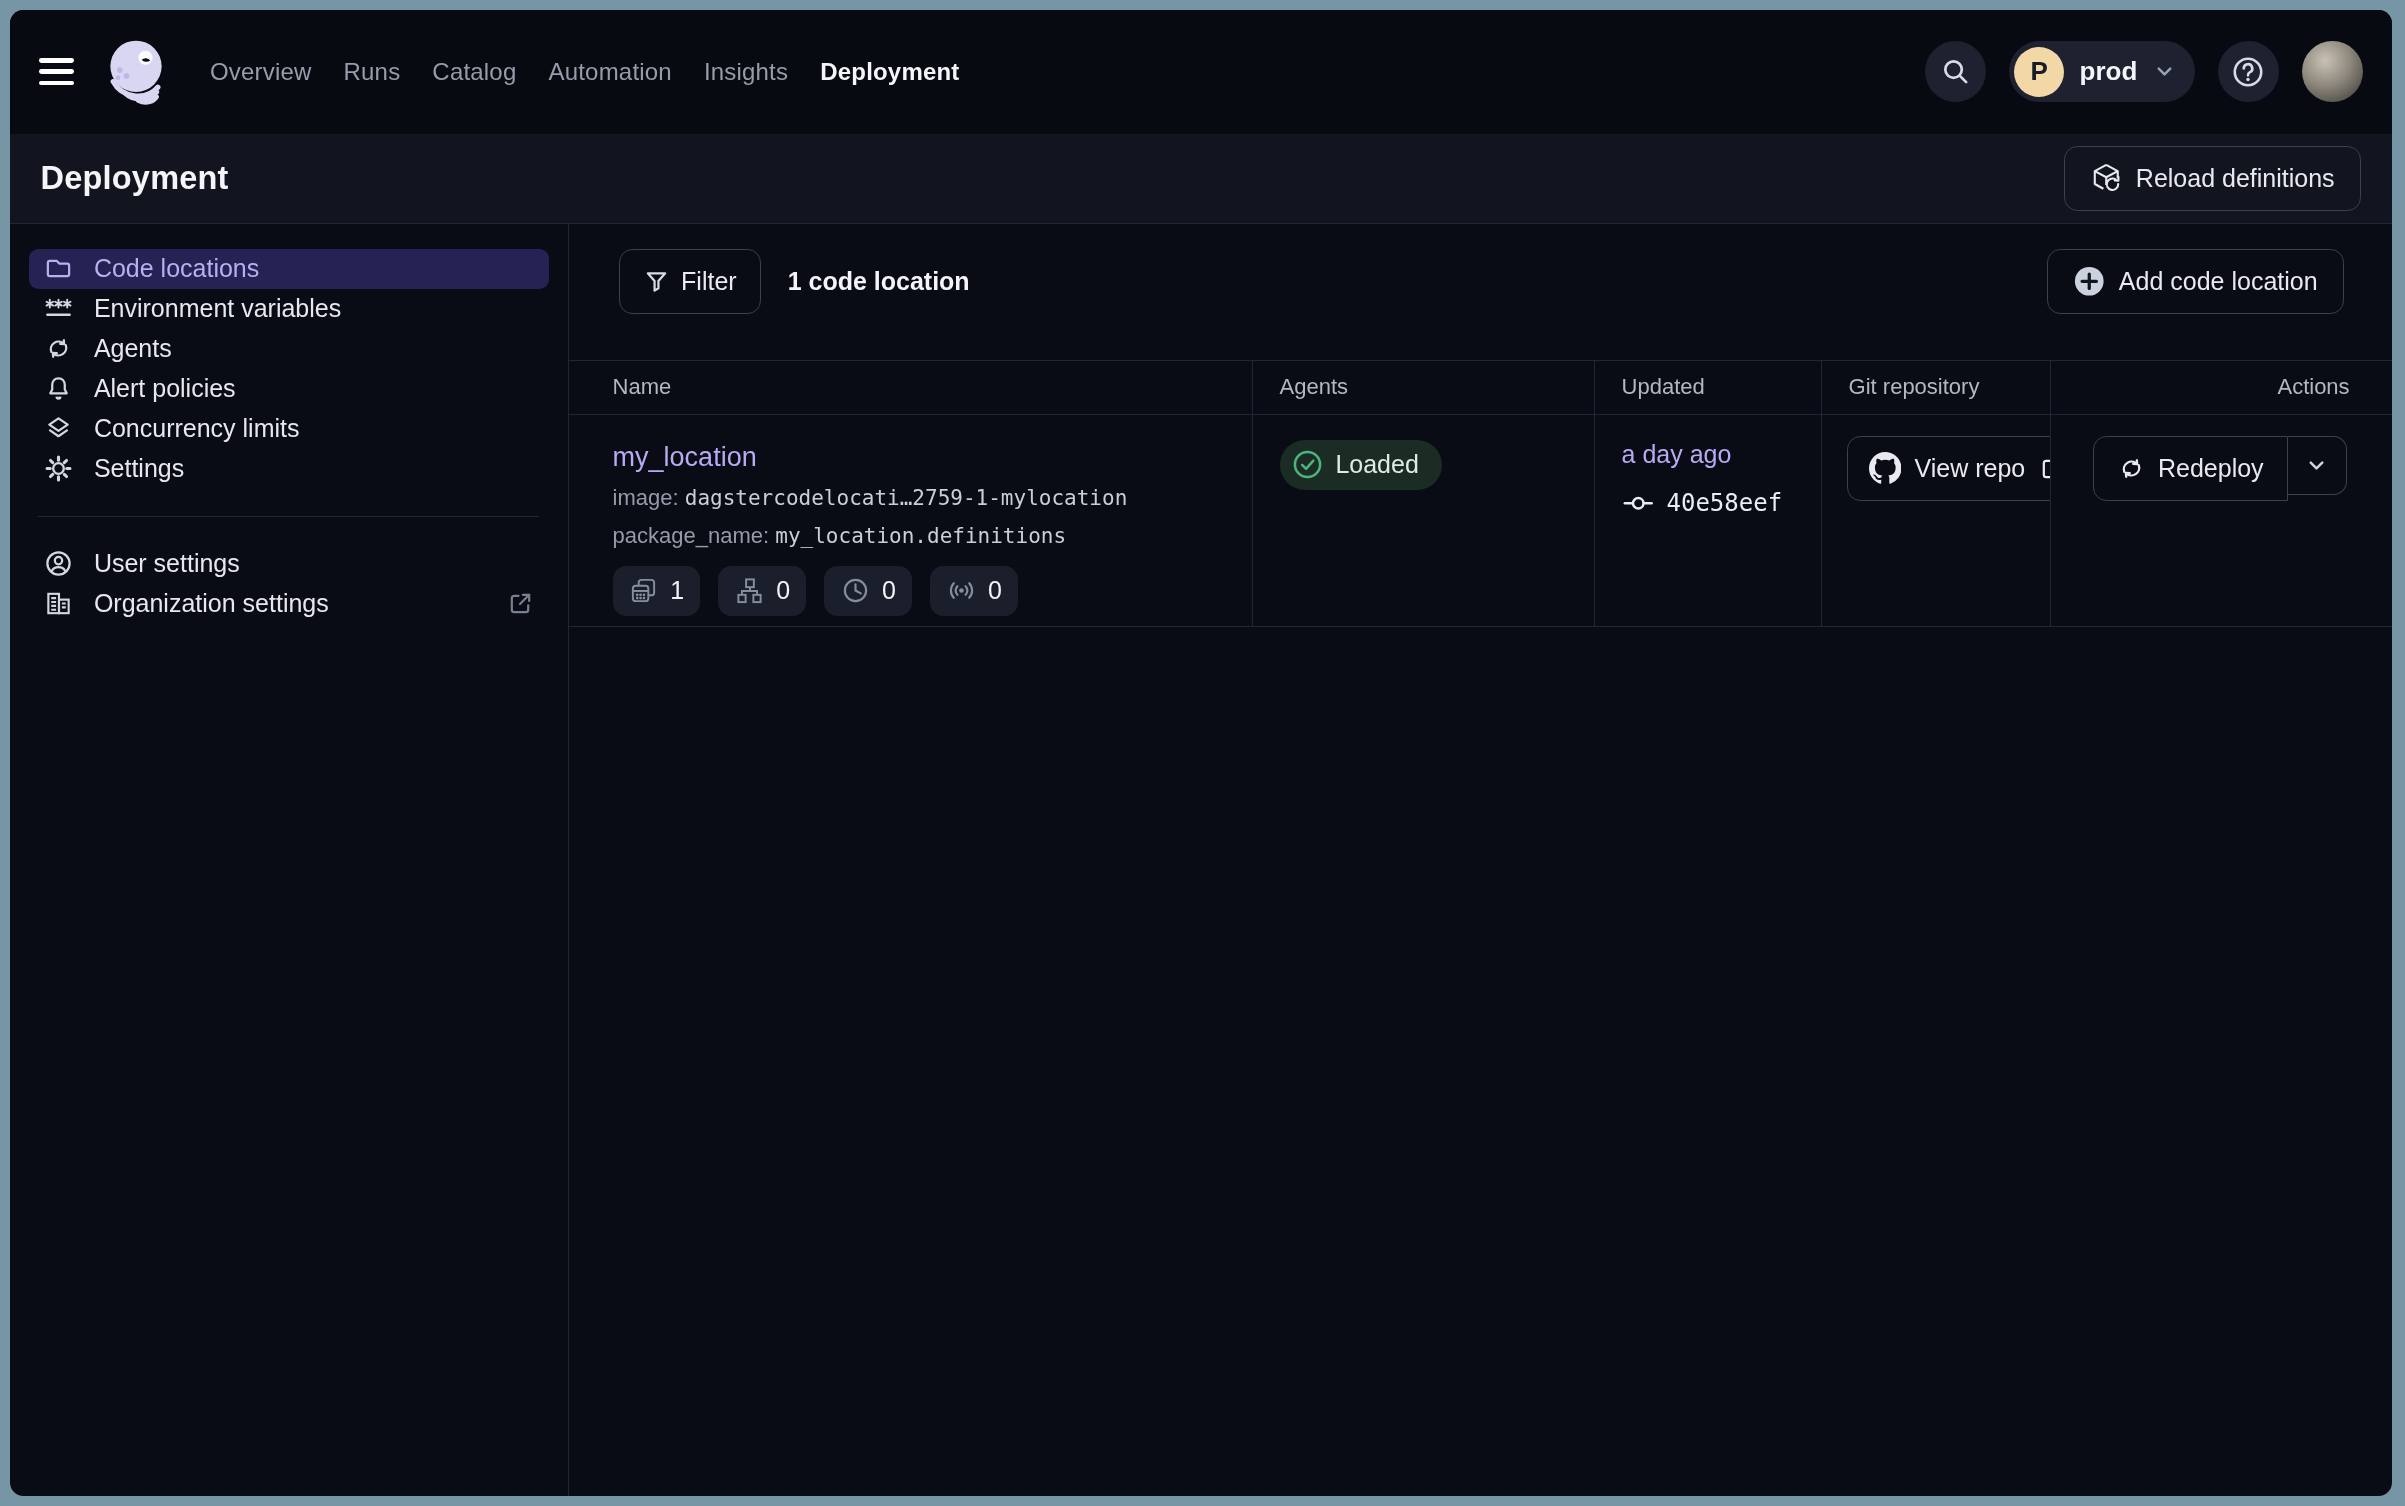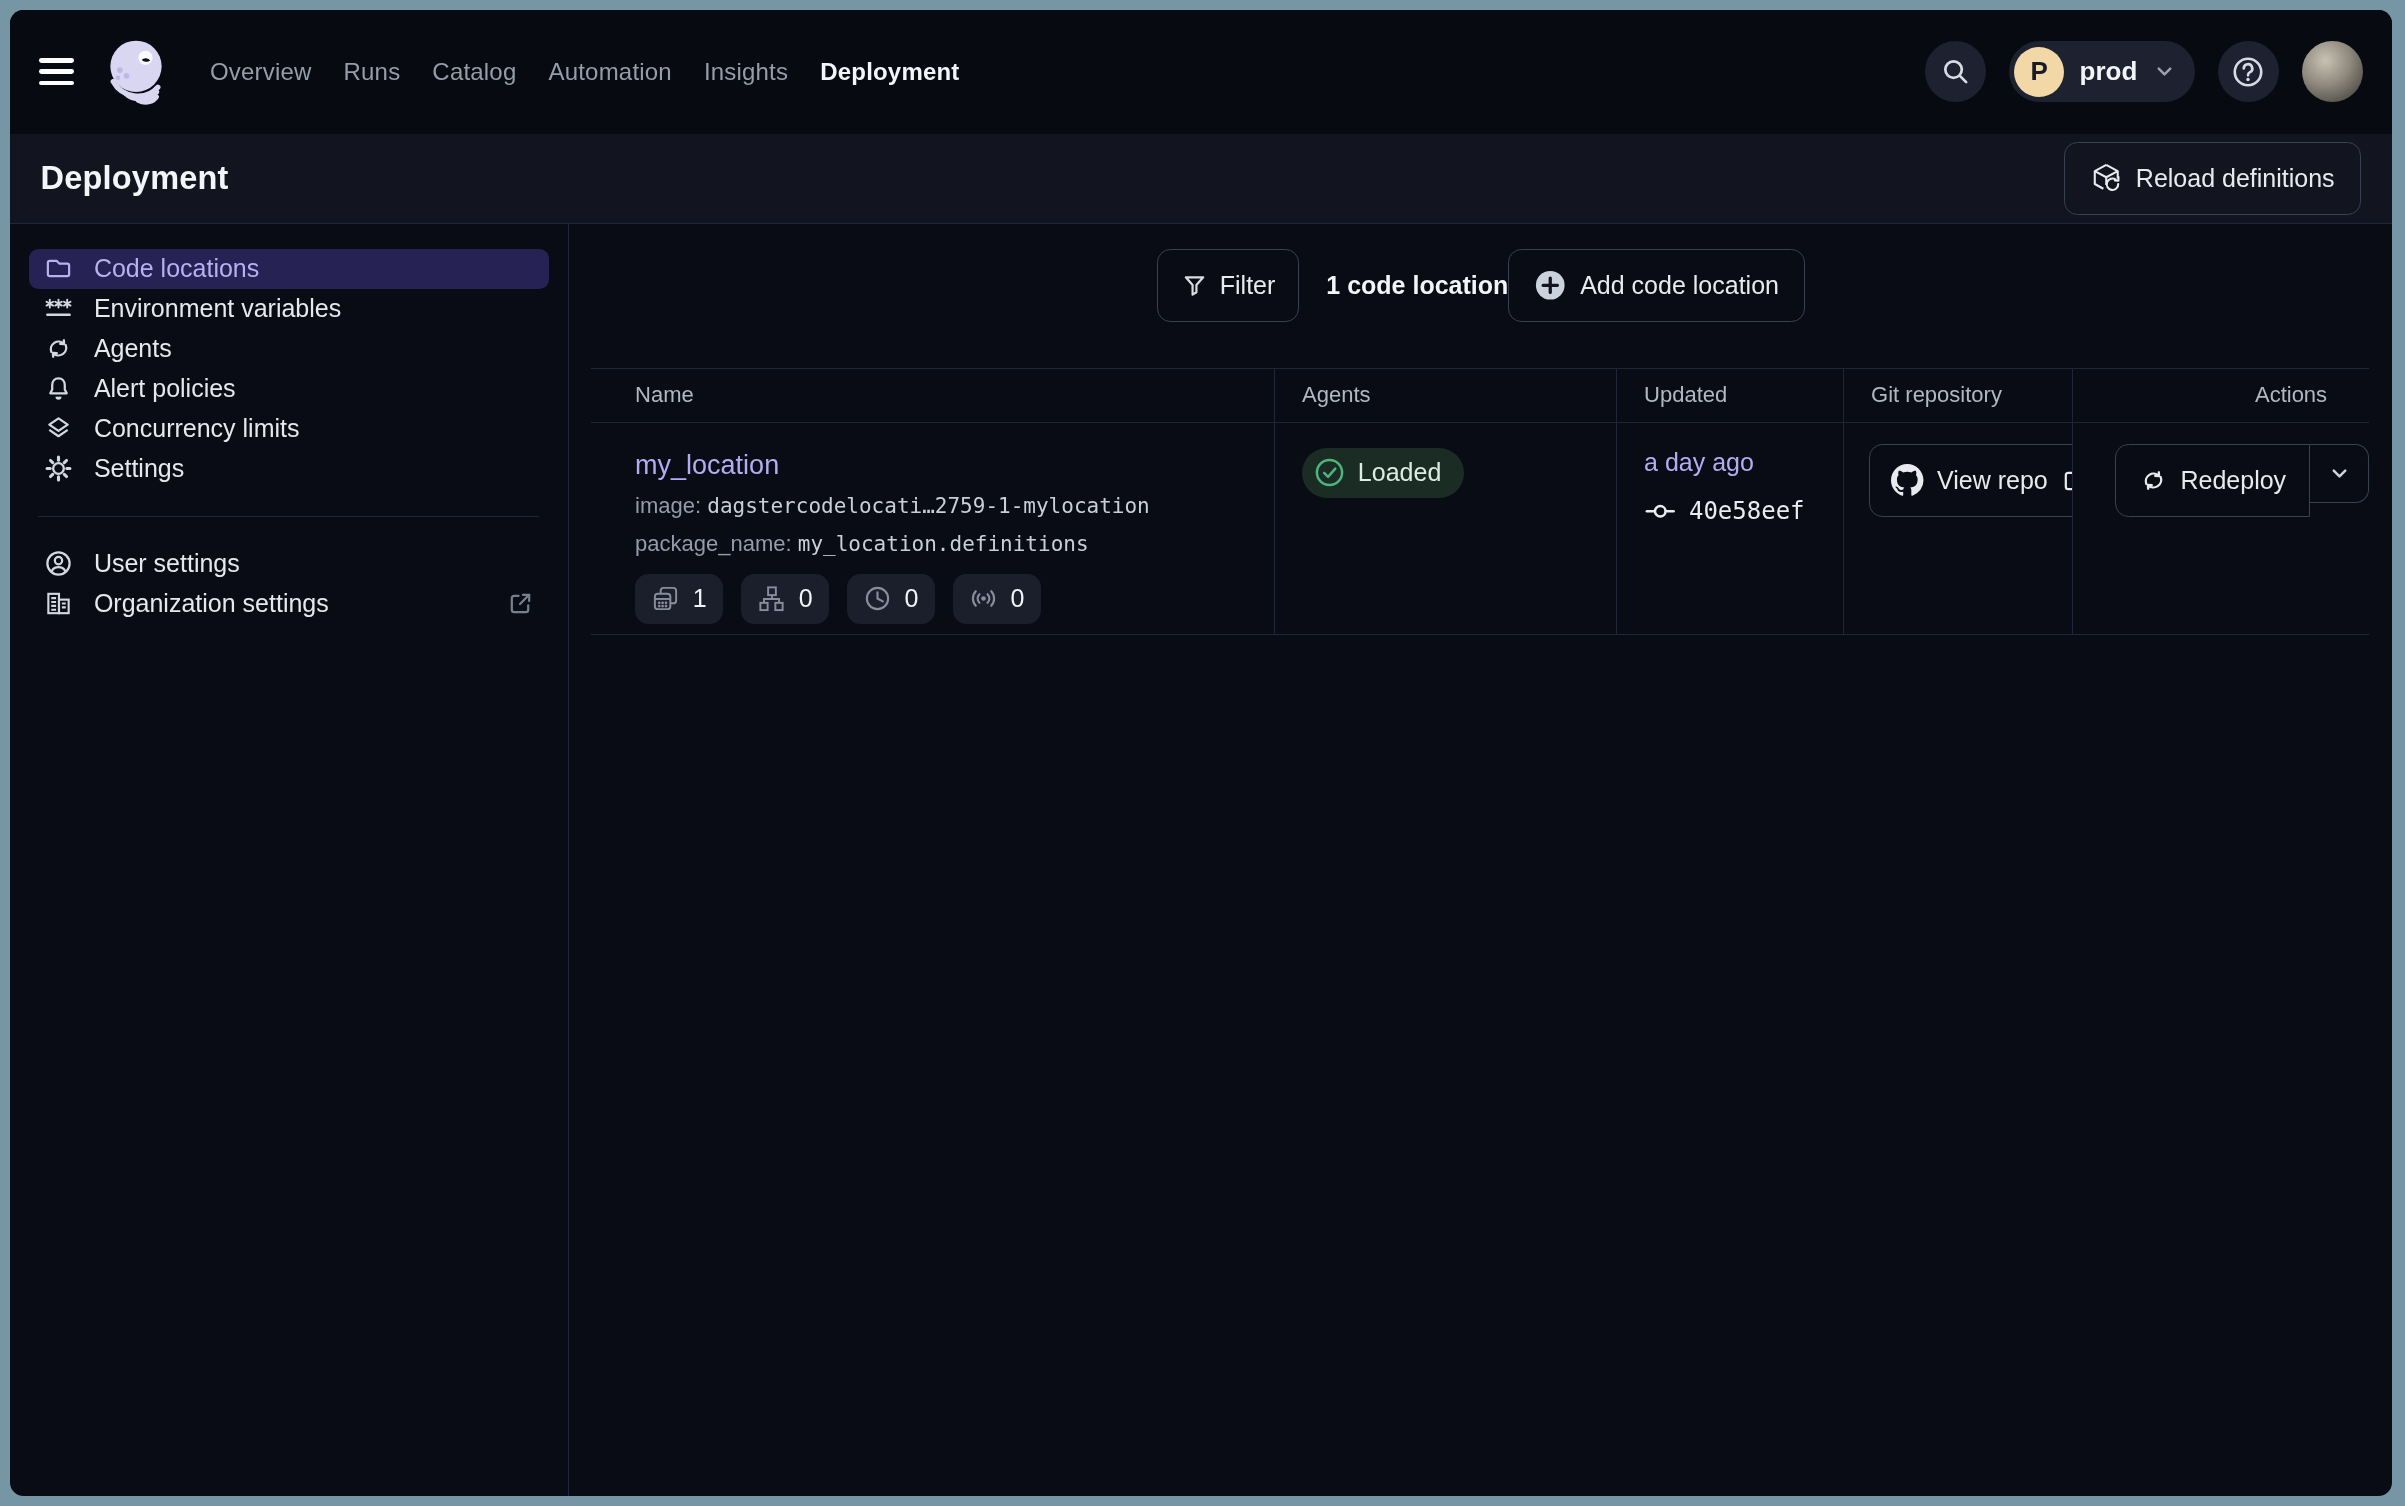--- a/index.html
+++ b/index.html
@@ -70,42 +70,42 @@
   .band {
     height: 90px; flex: 0 0 90px;
     background: var(--band-bg);
     border-bottom: 1px solid var(--line);
     display: flex; align-items: center;
     padding: 0 31px;
   }
   .band h1 { color: #f4f5f8; font-size: 32.5px; font-weight: 600; letter-spacing: 0.2px; }
   .btn {
     display: inline-flex; align-items: center; gap: 13.4px;
-    height: 73px; border: 1px solid var(--btn-border); border-radius: 13.4px;
+    height: 65px; border: 1px solid var(--btn-border); border-radius: 13.4px;
     padding: 0 25px; color: var(--txt); font-size: 25px; cursor: pointer;
     background: transparent; white-space: nowrap;
   }
   .band .btn { margin-left: auto; }
 
   
   .content { flex: 1; display: flex; min-height: 0; }
   .sidebar { width: 559px; flex: 0 0 559px; border-right: 1px solid var(--line); padding: 25px 19px; }
   .side-item {
     height: 40px; border-radius: 9.6px;
     display: flex; align-items: center; gap: 20px;
     padding: 0 14.3px; cursor: pointer;
     color: #e6e8ee; font-size: 25px;
   }
   .side-item .ic { width: 31px; height: 31px; flex: 0 0 31px; display:flex; align-items:center; justify-content:center; color: #d3d7e0; }
   .side-item.selected { background: #262254; color: #b7b0f1; }
   .side-item.selected .ic { color: #b7b0f1; }
   .side-divider { border-top: 1px solid var(--line); margin: 27px 9.6px; }
   .ext-ic { margin-left: auto; color: #77808f; display:flex; }
 
-  .main { flex: 1; display: flex; flex-direction: column; min-width: 0; align-items: center; }
+  .main { flex: 1; display: flex; flex-direction: column; min-width: 0; }
   .toolbar { display: flex; align-items: center; padding: 25px 48px 23px 50px; }
   .count { margin-left: 27px; color: #f4f5f8; font-size: 25px; font-weight: 700; }
   .toolbar .add-btn { margin-left: auto; }
 
   
   .grid { display: grid; grid-template-columns: 683px 342px 227px 229px 1fr; }
   .loc-table { margin-top: 23px; border-top: 1px solid var(--line); }
   .thead { border-bottom: 1px solid var(--line); height: 54px; }
   .th {
     display: flex; align-items: center; color: #b2b8c3; font-size: 22px;

